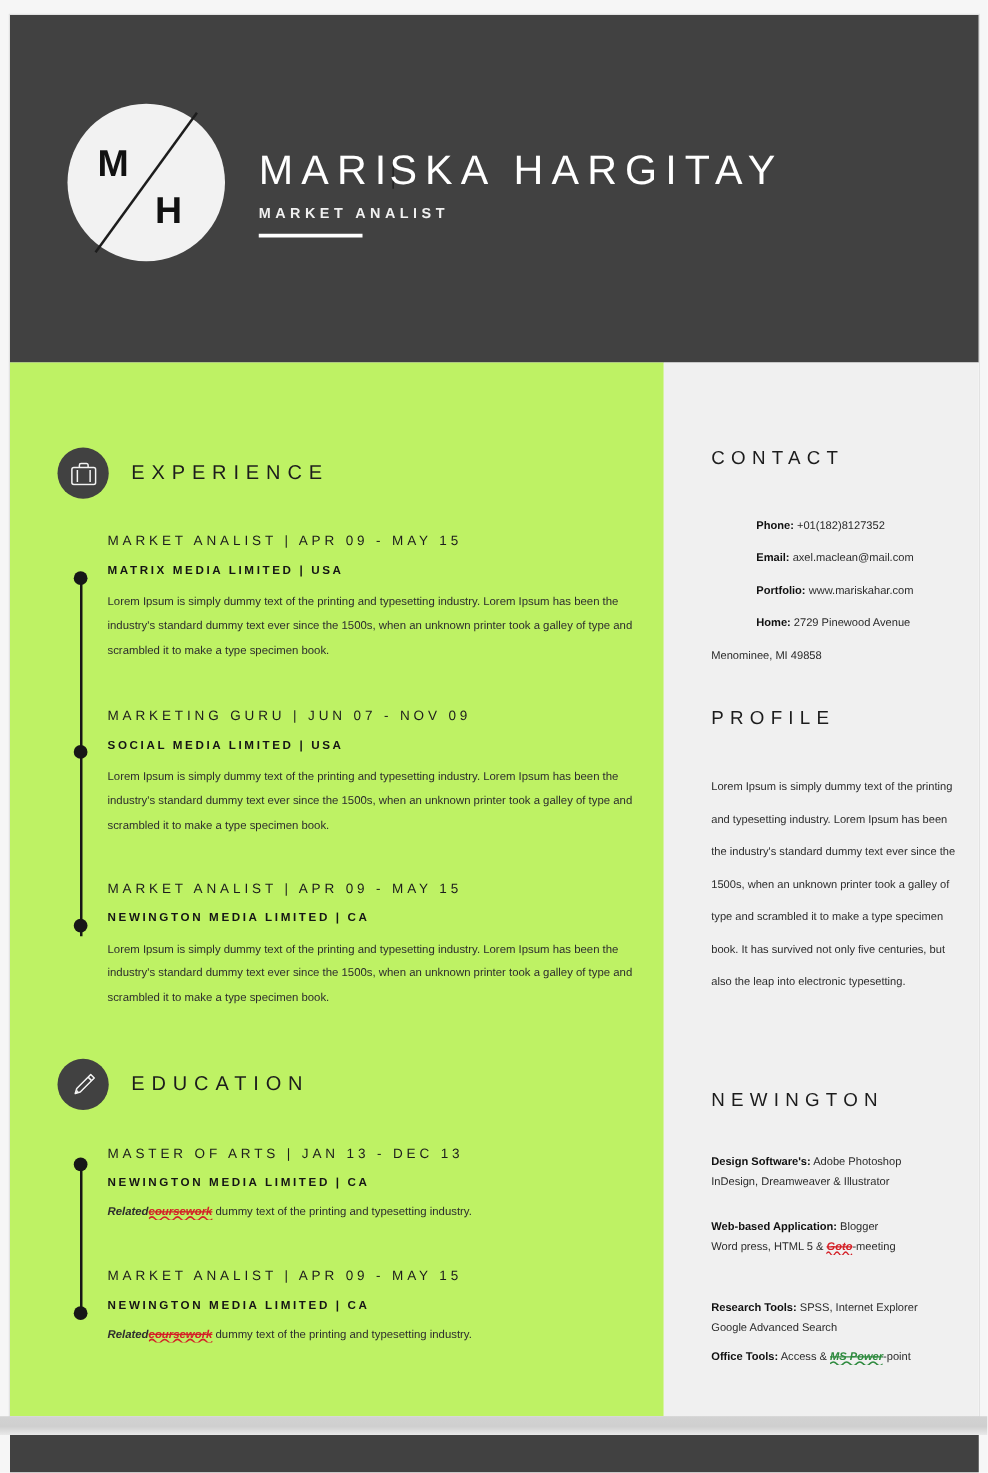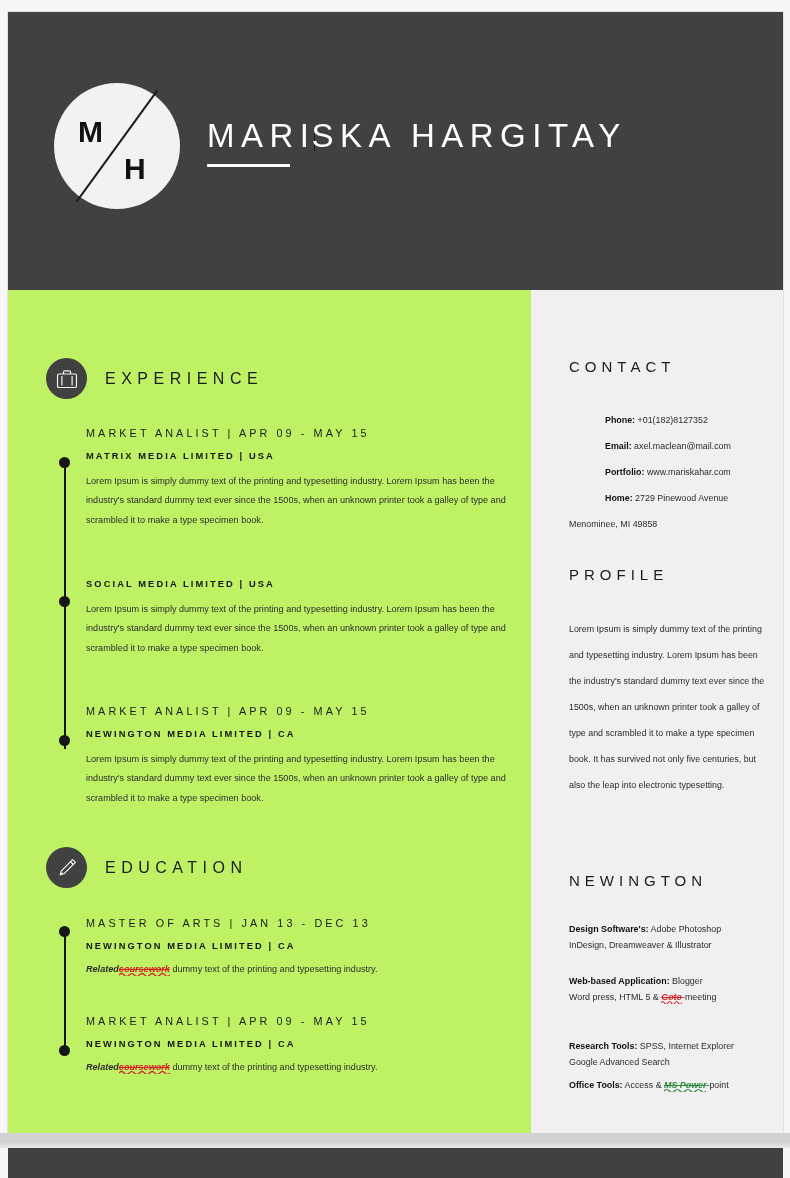--- a/index.html
+++ b/index.html
@@ -162,20 +162,21 @@
     <div class="header">
 
       <div class="logo-circle">
         <span class="logo-letter m">M</span>
         <span class="slash"></span>
         <span class="logo-letter h">H</span>
       </div>
 
       <div class="name-block">
         <div class="name"><span>MARI</span><span class="caret"></span><span>SKA HARGITAY</span></div>
+        <div class="subtitle">MARKET ANALIST</div>
         <div class="title-rule"></div>
       </div>
 
     </div>
 
     <div class="main-col">
 
       <div class="sec-head" style="left:38px; top:68px;">
         <div class="sec-icon">
           <svg width="21" height="19" viewBox="0 0 21 19" fill="none" stroke="#f4f4f4" stroke-width="1.2">
@@ -193,20 +194,21 @@
       <div class="tl-dot" style="left:51px; top:306px;"></div>
       <div class="tl-dot" style="left:51px; top:445px;"></div>
 
       <div class="entry" style="top:137px;">
         <div class="e-role">MARKET ANALIST | APR 09 - MAY 15</div>
         <div class="e-org">MATRIX MEDIA LIMITED | USA</div>
         <div class="e-desc">Lorem Ipsum is simply dummy text of the printing and typesetting industry. Lorem Ipsum has been the industry's standard dummy text ever since the 1500s, when an unknown printer took a galley of type and scrambled it to make a type specimen book.</div>
       </div>
 
       <div class="entry" style="top:277px;">
+        <div class="e-role">MARKETING GURU | JUN 07 - NOV 09</div>
         <div class="e-org">SOCIAL MEDIA LIMITED | USA</div>
         <div class="e-desc">Lorem Ipsum is simply dummy text of the printing and typesetting industry. Lorem Ipsum has been the industry's standard dummy text ever since the 1500s, when an unknown printer took a galley of type and scrambled it to make a type specimen book.</div>
       </div>
 
       <div class="entry" style="top:415px;">
         <div class="e-role">MARKET ANALIST | APR 09 - MAY 15</div>
         <div class="e-org">NEWINGTON MEDIA LIMITED | CA</div>
         <div class="e-desc">Lorem Ipsum is simply dummy text of the printing and typesetting industry. Lorem Ipsum has been the industry's standard dummy text ever since the 1500s, when an unknown printer took a galley of type and scrambled it to make a type specimen book.</div>
       </div>
 

